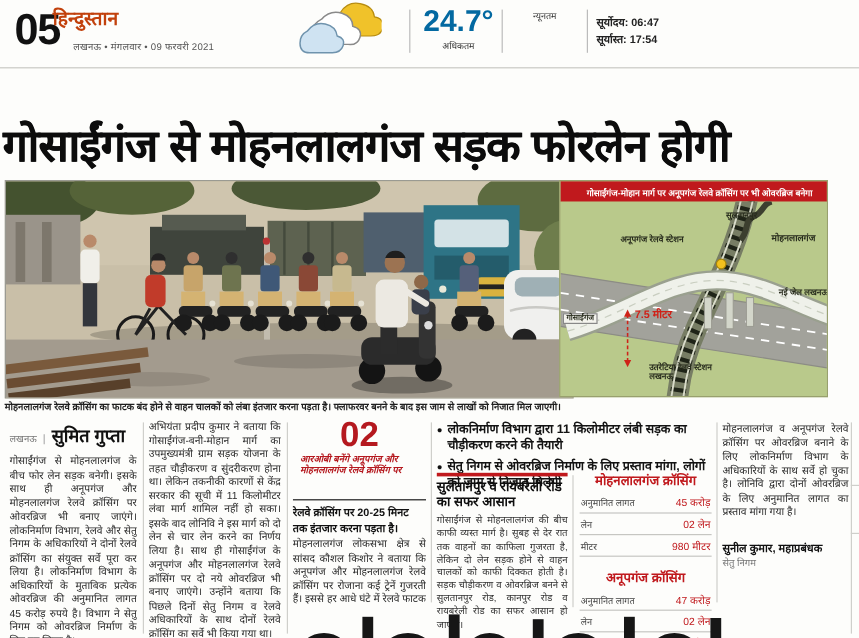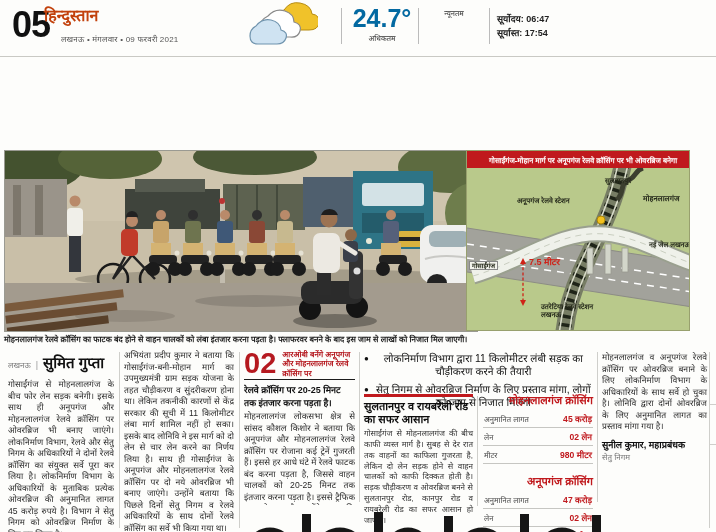--- a/index.html
+++ b/index.html
@@ -44,44 +44,44 @@
 
   
   .bodytxt { font-size:8.6px; line-height:1.34; color:#2a2a2a; text-align:justify; }
   .col { position:absolute; top:350px; overflow:hidden; }
   .vline { position:absolute; width:1px; background:#cfcfcb; }
   .byline { display:flex; align-items:baseline; gap:5px; margin-bottom:7px; margin-top:2px; }
   .byline .city { font-size:8px; color:#777; }
   .byline .sep { font-size:9px; color:#999; }
   .byline .auth { font-size:15px; font-weight:800; color:#101010; }
 
-  .statrow { display:flex; align-items:center; margin-bottom:1px; }
+  .statrow { display:flex; align-items:center; margin-bottom:20px;flex-direction:column; }
   .statnum { font-size:29px; font-weight:900; color:#b5191f; line-height:.95; }
-  .statlab { margin-left:6px; font-size:7.8px; font-weight:800; color:#b5191f; line-height:1.2; }
+  .statlab { margin-left:6px; font-size:7.8px; font-weight:800; color:#b5191f; line-height:1.2;font-style:italic; }
   .lead { border-top:1.6px solid #1c1c1c; padding-top:3px; font-size:9px; font-weight:800; color:#111; margin-bottom:2px; }
 
   .bullets { position:absolute; left:364px; top:352px; width:230px; }
   .bullet { display:flex; margin-bottom:5px; }
   .bullet .dot { font-size:8px; margin:2px 4px 0 0; color:#111; }
-  .bullet .btxt { font-size:10.4px; font-weight:400; color:#131313; line-height:1.25;text-align:center; }
+  .bullet .btxt { font-size:10.4px; font-weight:700; color:#131313; line-height:1.25; }
 
   .sidebox { position:absolute; left:364px; top:394px; width:109px; border-top:3px solid #c0191d; padding-top:3px; }
   .sidebox .btitle { font-size:11px; font-weight:800; line-height:1.18; color:#0e0e0e; margin-bottom:3px; }
   .sidebox .btext { font-size:8px; line-height:1.36; color:#333; text-align:justify; }
 
   .tables { position:absolute; left:483px; top:392px; width:110px; }
-  .ttl { text-align:right; font-size:11px; font-weight:900; color:#c0191d; margin-bottom:3px; }
+  .ttl { text-align:center; font-size:11px; font-weight:900; color:#c0191d; margin-bottom:3px; }
   .trow { display:flex; justify-content:space-between; align-items:baseline; padding:2.5px 1px; border-bottom:1px solid #c6c6c2; }
   .trow:first-of-type { border-top:1px solid #c6c6c2; }
   .tlabel { font-size:7.6px; color:#444; }
-  .tvalue { font-size:8.6px; font-weight:700; color:#c0191d; }
+  .tvalue { font-size:8.6px; font-weight:400; color:#c0191d; }
   .t2 { margin-top:9px; }
 
   .quote { position:absolute; left:602px; top:352px; width:105px; }
-  .qname { font-size:9.3px; font-weight:800; color:#101010; margin-top:5px; }
+  .qname { font-size:9.3px; font-weight:800; color:#101010; margin-top:17px; }
   .qorg { font-size:8px; color:#777; }
 
   .cropped { position:absolute; left:240px; top:506px; width:370px; height:26px; overflow:hidden; }
   .edge-h { position:absolute; height:1px; background:#cfcfcb; }
 </style>
 </head>
 <body>
 
 <div class="page">
 
@@ -107,20 +107,21 @@
     </div>
     <div class="hdr-vdiv" style="left:489px"></div>
     <div class="suntimes">
       <div>सूर्योदय: 06:47</div>
       <div>सूर्यास्त: 17:54</div>
     </div>
     <div class="hdr-rule"></div>
   </div>
 
 
+  <h1 class="headline">गोसाईंगंज से मोहनलालगंज सड़क फोरलेन होगी</h1>
 
   <div class="photo">
     <svg width="474" height="182" viewBox="0 0 474 182">
       <rect x="0" y="0" width="474" height="182" fill="#c9bfa8"></rect>
       <rect x="0" y="0" width="474" height="70" fill="#cfc5ae"></rect>
 
       <ellipse cx="30" cy="16" rx="48" ry="24" fill="#44522f"></ellipse>
       <ellipse cx="105" cy="8" rx="52" ry="20" fill="#556338"></ellipse>
       <ellipse cx="250" cy="6" rx="62" ry="18" fill="#4b5836"></ellipse>
       <ellipse cx="445" cy="16" rx="52" ry="26" fill="#5d6b40"></ellipse>

